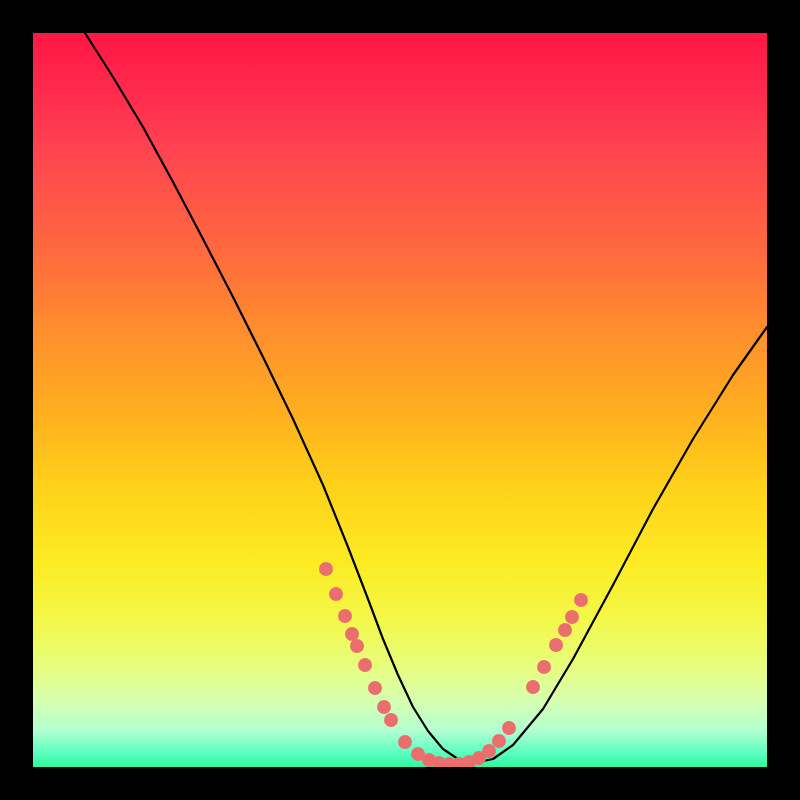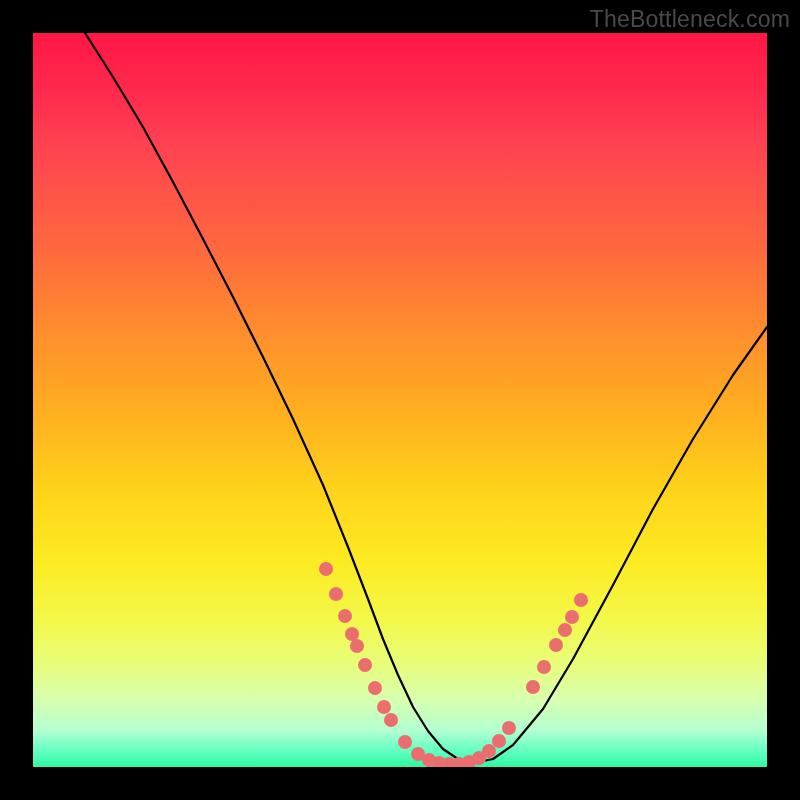--- a/index.html
+++ b/index.html
@@ -87,14 +87,13 @@
           <circle cx="476" cy="695" r="7" fill="#eb6e6e"></circle>
           <circle cx="500" cy="654" r="7" fill="#eb6e6e"></circle>
           <circle cx="511" cy="634" r="7" fill="#eb6e6e"></circle>
           <circle cx="523" cy="612" r="7" fill="#eb6e6e"></circle>
           <circle cx="532" cy="597" r="7" fill="#eb6e6e"></circle>
           <circle cx="539" cy="584" r="7" fill="#eb6e6e"></circle>
           <circle cx="548" cy="567" r="7" fill="#eb6e6e"></circle>
         </g>
     </svg>
   </div>
-  <div class="watermark">TheBottleneck.com</div>
 </div>
 
 </body></html>

